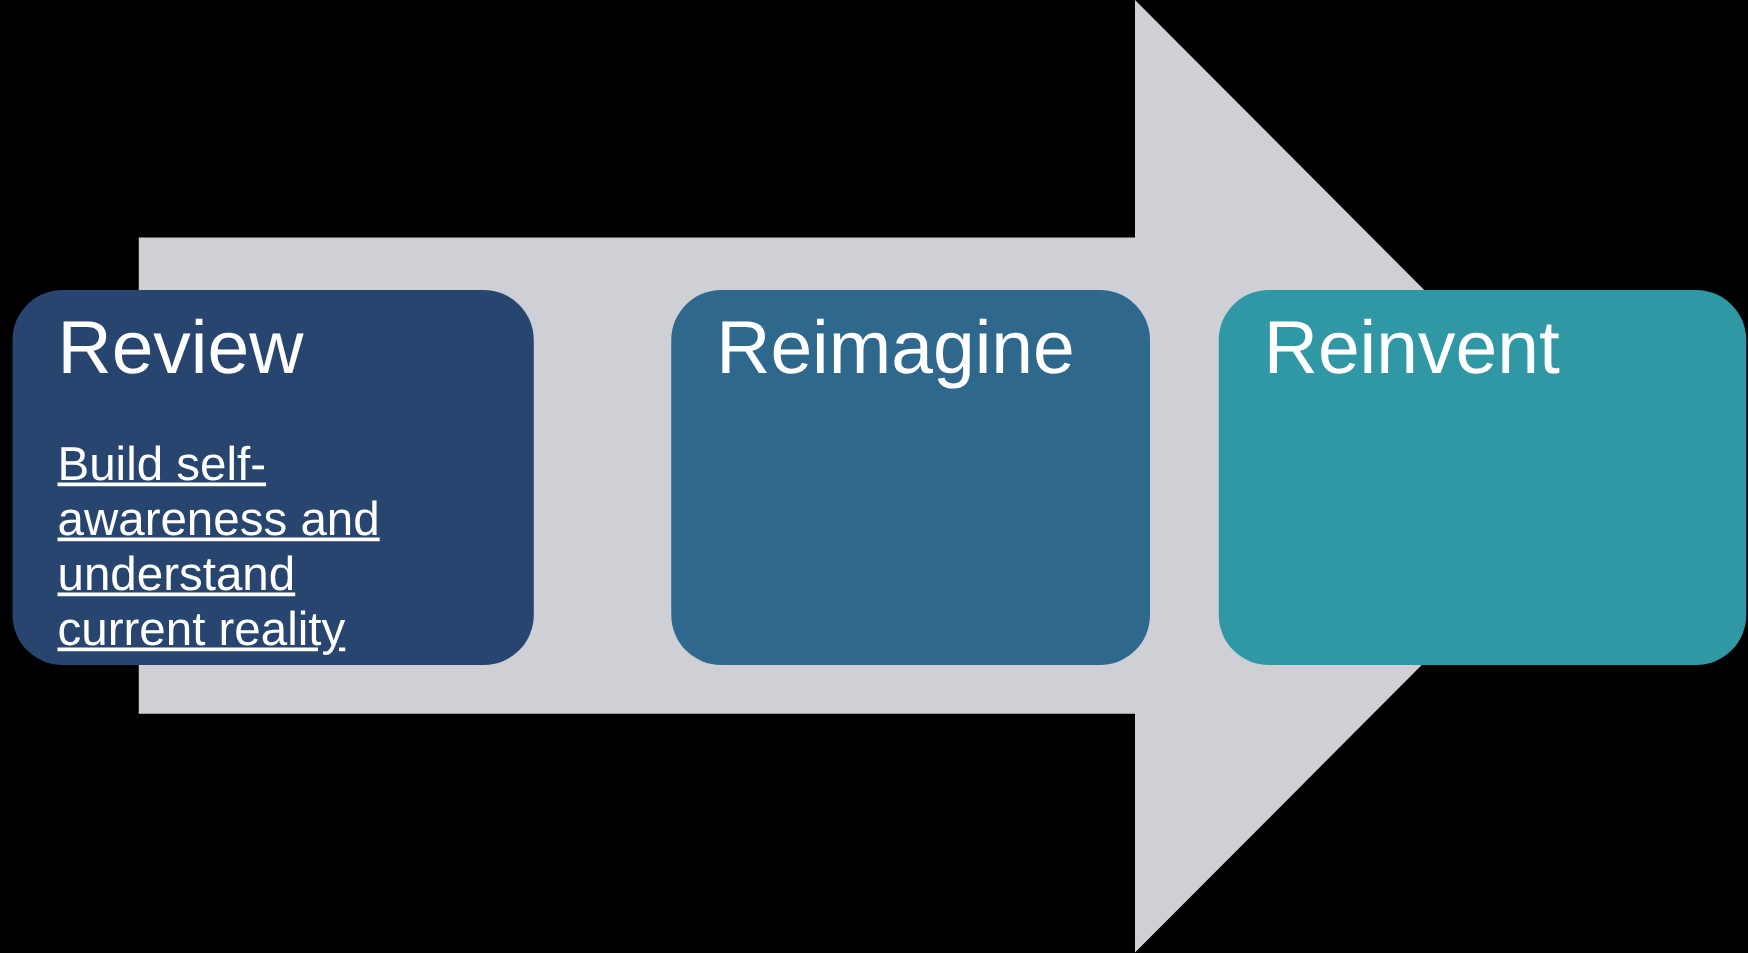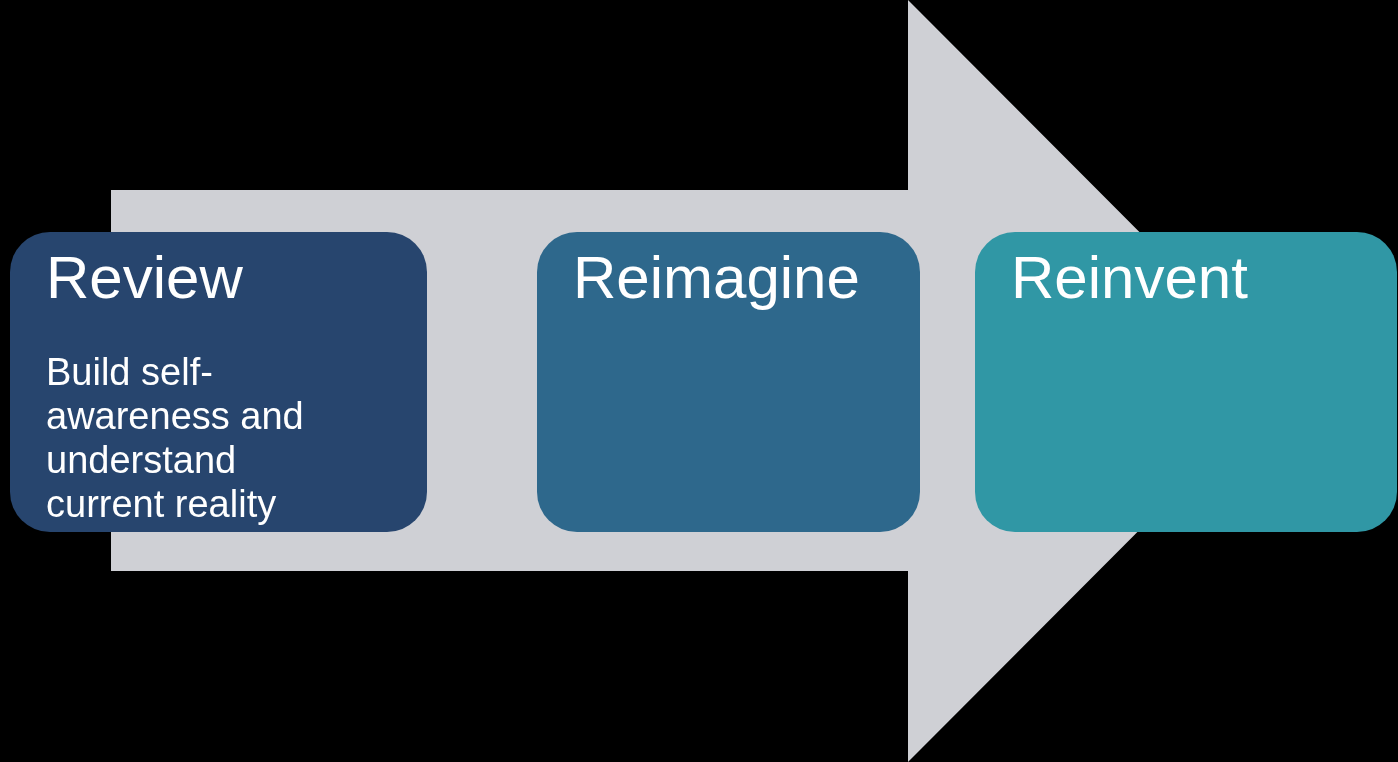--- a/index.html
+++ b/index.html
@@ -38,20 +38,21 @@
     font-size: 60px;
     font-weight: normal;
     line-height: 1.2;
     letter-spacing: 0px;
   }
   .card-desc {
     margin-top: 36px;
     font-size: 38px;
     line-height: 44px;
     white-space: pre-line;
+    text-decoration: underline;
   }
 </style>
 </head>
 <body style="background-color: rgb(0, 0, 0);">
 
 <div class="canvas">
 
   <svg class="arrow-svg" viewBox="0 0 1398 762" aria-hidden="true">
     <polygon points="111,190 908,190 908,0 1288,381 908,762 908,571 111,571" fill="#cfd0d5"></polygon>
   </svg>

